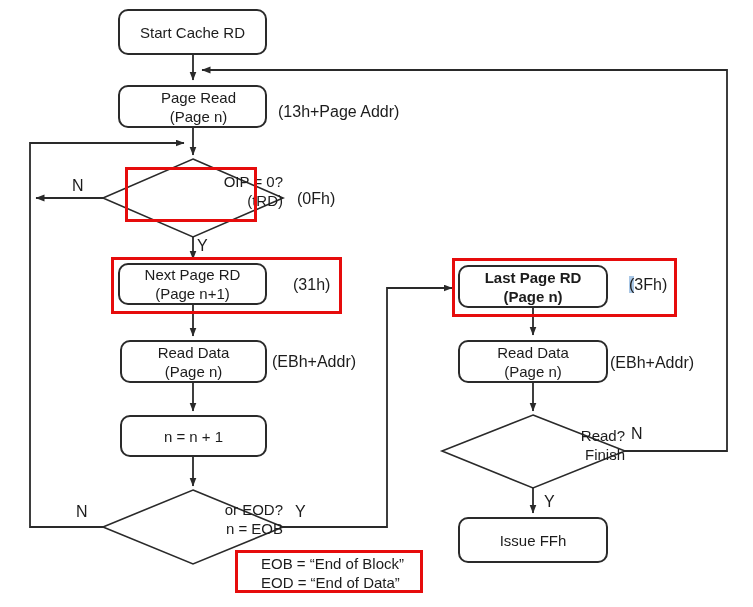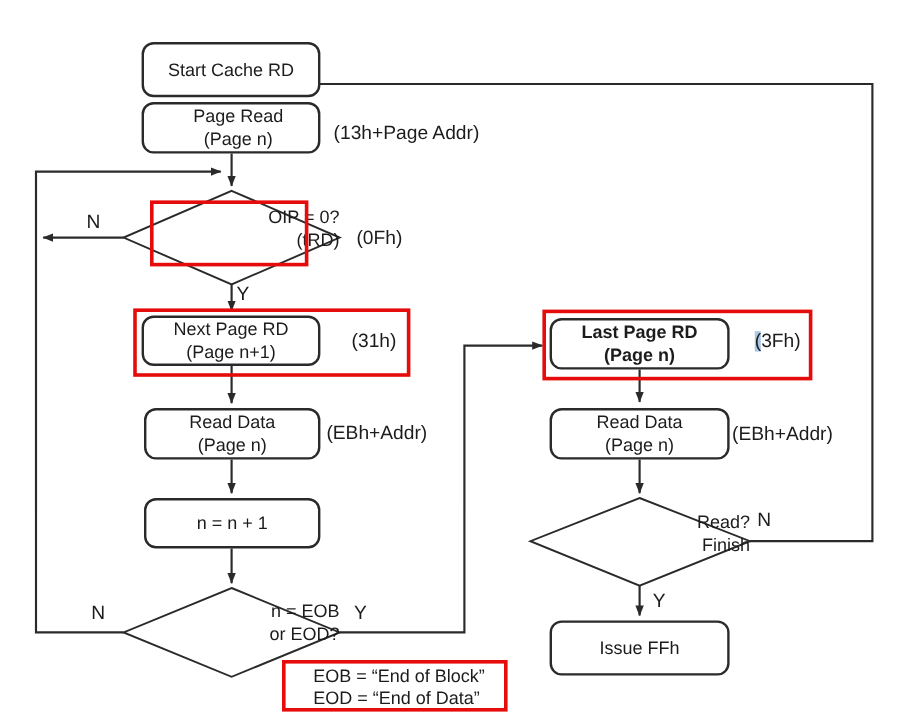--- a/index.html
+++ b/index.html
@@ -77,21 +77,21 @@
 
     <path class="conn" d="M533,383 V411" marker-end="url(#ah)"></path>
 
     <path class="conn" d="M533,488 V513" marker-end="url(#ah)"></path>
 
     <polygon class="diamond" points="193,159 283,198 193,237 103,198"></polygon>
     <polygon class="diamond" points="193,490 283,527 193,564 103,527"></polygon>
     <polygon class="diamond" points="533,415 625,451 533,488 442,451"></polygon>
   </svg>
 
-  <div class="node" style="left:118px;top:9px;width:149px;height:46px;margin-top:26px;">
+  <div class="node" style="left:118px;top:9px;width:149px;height:46px;">
     <span>Start Cache RD</span>
   </div>
 
   <div class="node" style="left:118px;top:85px;width:149px;height:43px;padding-left:12px;">
     <span>Page Read</span>
     <span>(Page n)</span>
   </div>
 
   <div class="node" style="left:118px;top:263px;width:149px;height:42px;">
     <span>Next Page RD</span>
@@ -119,22 +119,22 @@
 
   <div class="node" style="left:458px;top:517px;width:150px;height:46px;">
     <span>Issue FFh</span>
   </div>
 
   <div class="dtext" style="left:103px;top:172px;width:180px;">
     <span>OIP = 0?</span>
     <span>(tRD)</span>
   </div>
   <div class="dtext" style="left:103px;top:500px;width:180px;">
+    <span>or EOD?</span>
     <span>n = EOB</span>
-    <span>or EOD?</span>
   </div>
   <div class="dtext" style="left:442px;top:426px;width:183px;">
     <span>Read?</span>
     <span>Finish</span>
   </div>
 
   <div class="ann" style="left:278px;top:102px;">(13h+Page Addr)</div>
   <div class="ann" style="left:297px;top:189px;">(0Fh)</div>
   <div class="ann" style="left:293px;top:275px;">(31h)</div>
   <div class="ann" style="left:272px;top:352px;">(EBh+Addr)</div>

